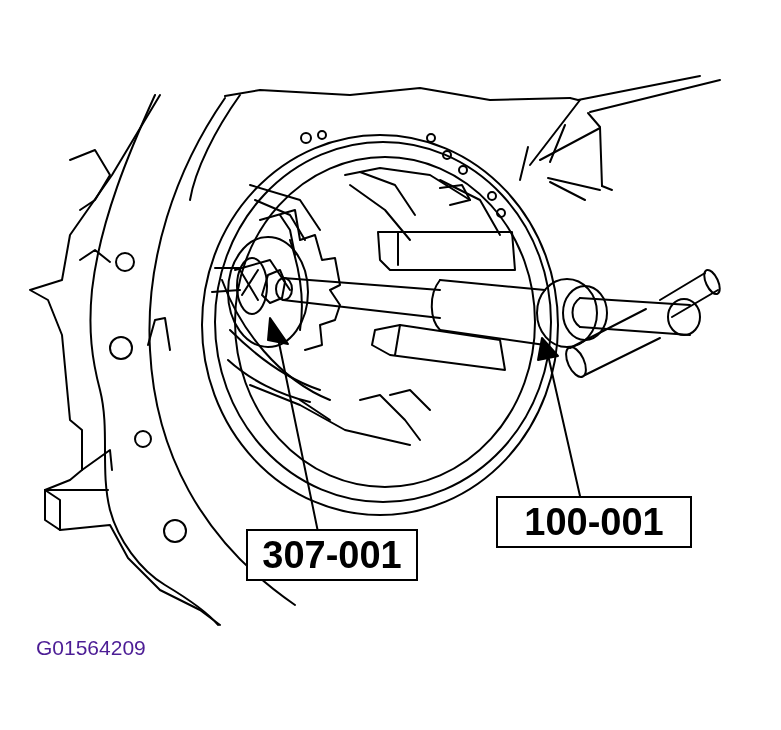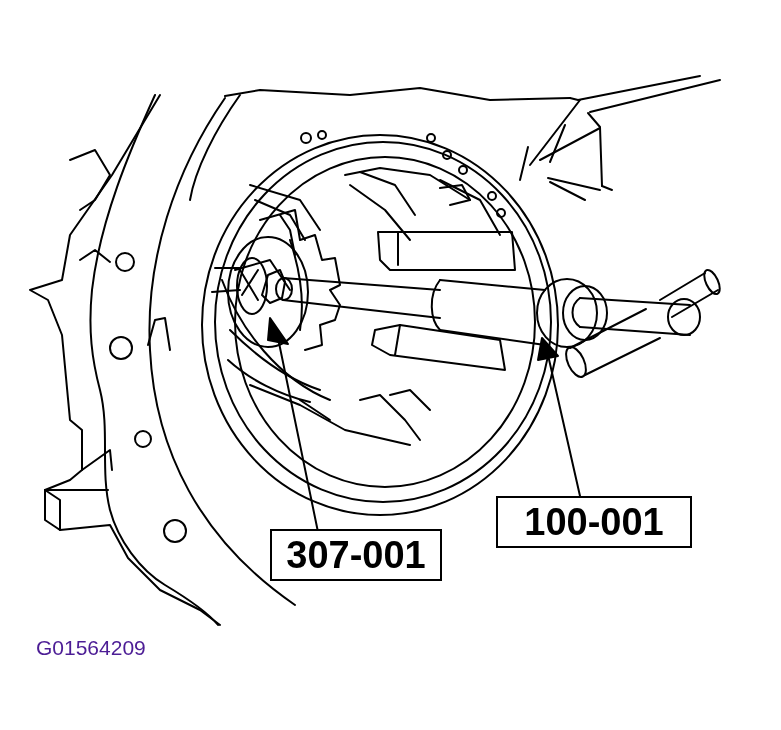--- a/index.html
+++ b/index.html
@@ -4,21 +4,21 @@
   <style>
     html, body { margin: 0; padding: 0; background: #ffffff; }
     body { width: 781px; height: 730px; position: relative; overflow: hidden; font-family: "Liberation Sans", sans-serif; }
     #art { position: absolute; left: 0; top: 0; width: 781px; height: 730px; }
     .callout {
       position: absolute; background: #fff; border: 2px solid #000;
       font-family: "Liberation Sans", sans-serif; font-weight: bold;
       color: #000; text-align: center; box-sizing: border-box;
       letter-spacing: 0px;
     }
-    #callout-307 { left: 246px; top: 529px; width: 172px; height: 52px; font-size: 38px; line-height: 48px; margin-left: 24px; }
+    #callout-307 { left: 246px; top: 529px; width: 172px; height: 52px; font-size: 38px; line-height: 48px; }
     #callout-100 { left: 496px; top: 496px; width: 196px; height: 52px; font-size: 38px; line-height: 48px; }
     #fig-id { position: absolute; left: 36px; top: 636px; font-size: 21px; color: #4c1d95; font-family: "Liberation Sans", sans-serif; }
   </style>
 </head>
 <body>
 
 <svg id="art" viewBox="0 0 781 730" xmlns="http://www.w3.org/2000/svg" fill="none" stroke="#000" stroke-width="2" stroke-linejoin="round" stroke-linecap="round">
 
   <g>
     <path d="M160 95 L112 175 L70 235 L62 280 L30 290 L48 300 L62 335 L70 420 L82 430 L82 470 L70 480 L45 490 L45 520 L60 530 L110 525 L128 558 L160 590 L200 610 L220 625"></path>

